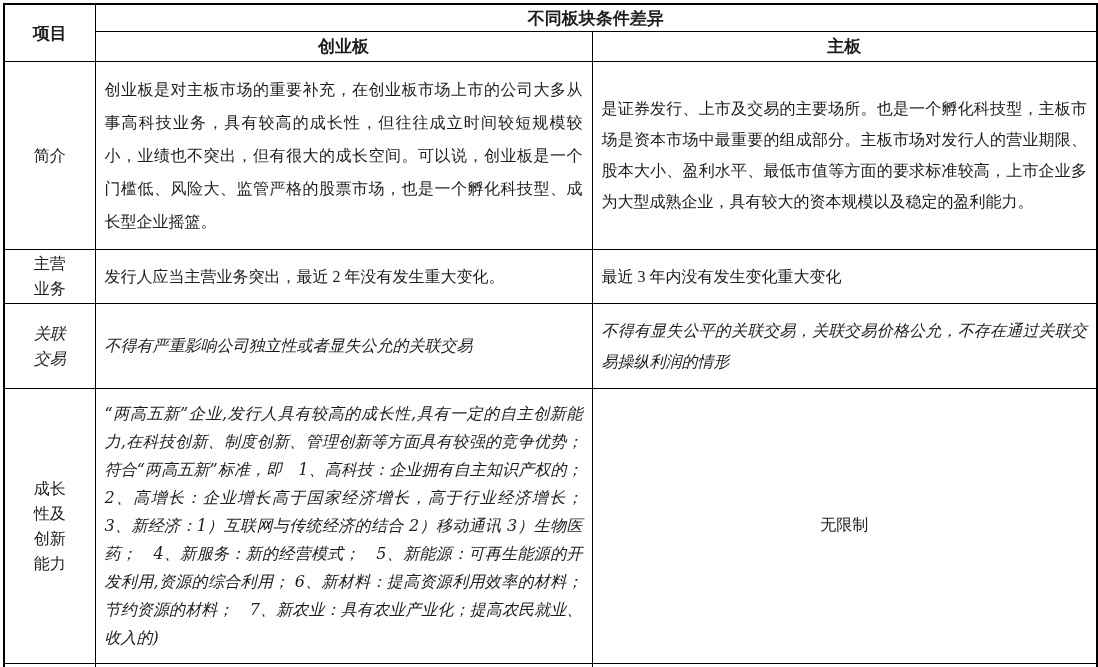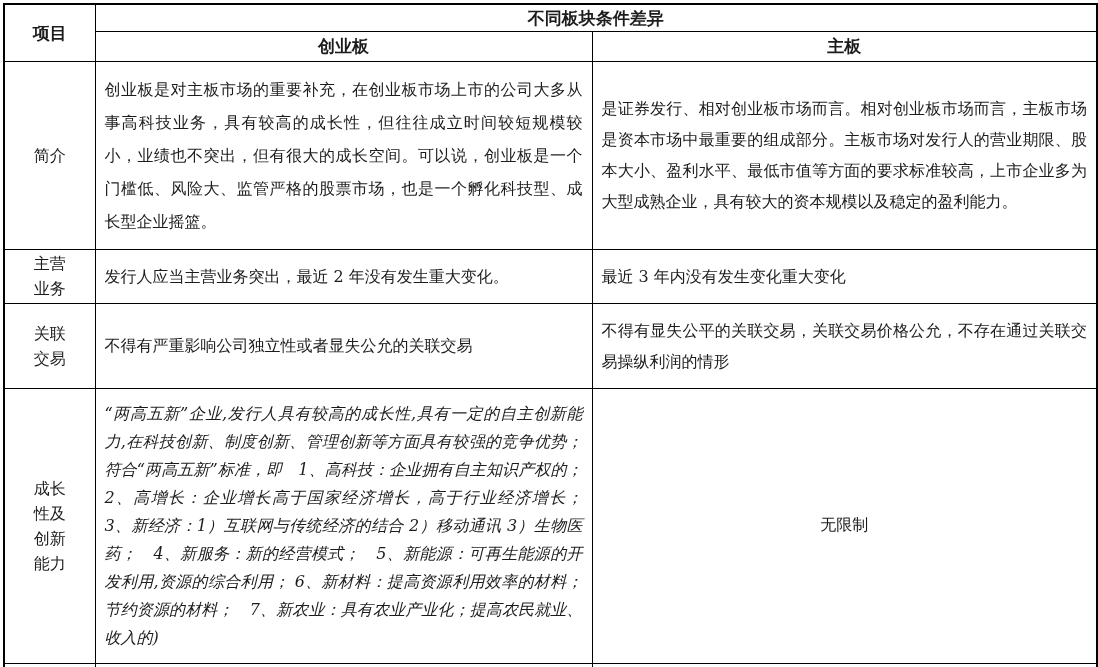--- a/index.html
+++ b/index.html
@@ -42,22 +42,22 @@
     text-align: justify;
     padding: 11px 9px;
   }
   .cell-center { text-align: center; padding: 0 24px; }
   .lh33 { line-height: 33px; }
   .lh31 { line-height: 31px; }
   .lh28 { line-height: 28px; font-style: italic; }
   .tr-h1     { height: 27px; }
   .tr-h2     { height: 30px; padding-left: 26px; }
   .tr-intro  { height: 169px; }
-  .tr-biz    { height: 30px; }
-  .tr-rel    { height: 60px; }
+  .tr-biz    { height: 30px; font-family: Liberation Serif, serif; }
+  .tr-rel    { height: 60px; font-style: italic; }
   .tr-growth { height: 230px; }
   .tr-funds  { height: 56px; }
   .tr-review { height: 61px; }
 </style>
 </head>
 <body>
 
 <table class="doc-table">
   <colgroup>
     <col style="width:91px">
@@ -72,21 +72,21 @@
   </tr>
 
   <tr class="tr-h2">
     <td class="hdr">创业板</td>
     <td class="hdr">主板</td>
   </tr>
 
   <tr class="tr-intro">
     <td class="label-cell">简介</td>
     <td class="para lh33">创业板是对主板市场的重要补充，在创业板市场上市的公司大多从事高科技业务，具有较高的成长性，但往往成立时间较短规模较小，业绩也不突出，但有很大的成长空间。可以说，创业板是一个门槛低、风险大、监管严格的股票市场，也是一个孵化科技型、成长型企业摇篮。</td>
-    <td class="para lh31">是证券发行、相对创业板市场而言。相对创业板市场而言，主板市场是资本市场中最重要的组成部分。主板市场对发行人的营业期限、股本大小、盈利水平、最低市值等方面的要求标准较高，上市企业多为大型成熟企业，具有较大的资本规模以及稳定的盈利能力。</td>
+    <td class="para lh31">是证券发行、上市及交易的主要场所。也是一个孵化科技型，主板市场是资本市场中最重要的组成部分。主板市场对发行人的营业期限、股本大小、盈利水平、最低市值等方面的要求标准较高，上市企业多为大型成熟企业，具有较大的资本规模以及稳定的盈利能力。</td>
   </tr>
 
   <tr class="tr-biz">
     <td class="label-cell">主营业务</td>
     <td class="para lh31">发行人应当主营业务突出，最近 2 年没有发生重大变化。</td>
     <td class="para lh31">最近 3 年内没有发生变化重大变化</td>
   </tr>
 
   <tr class="tr-rel">
     <td class="label-cell">关联交易</td>

